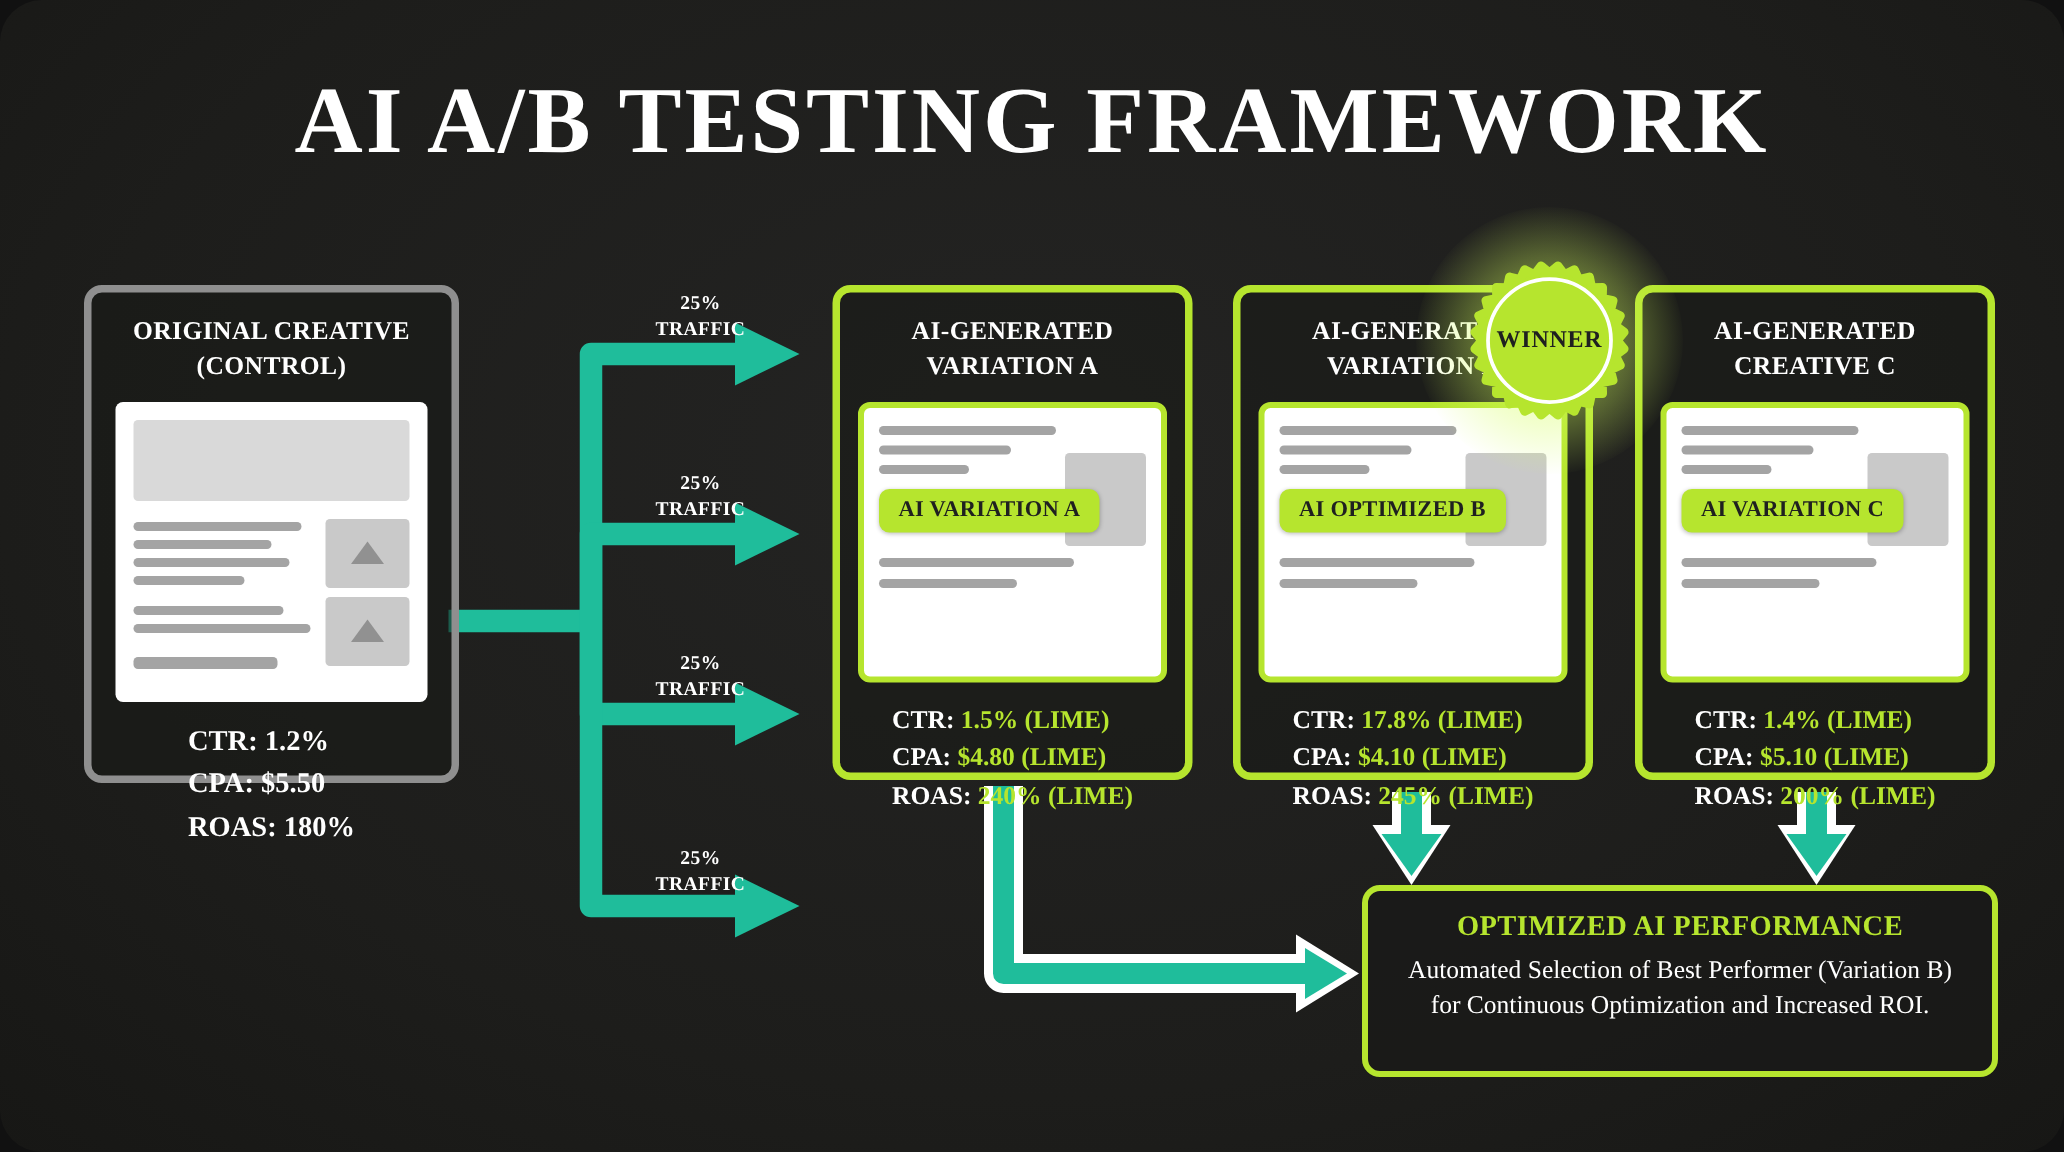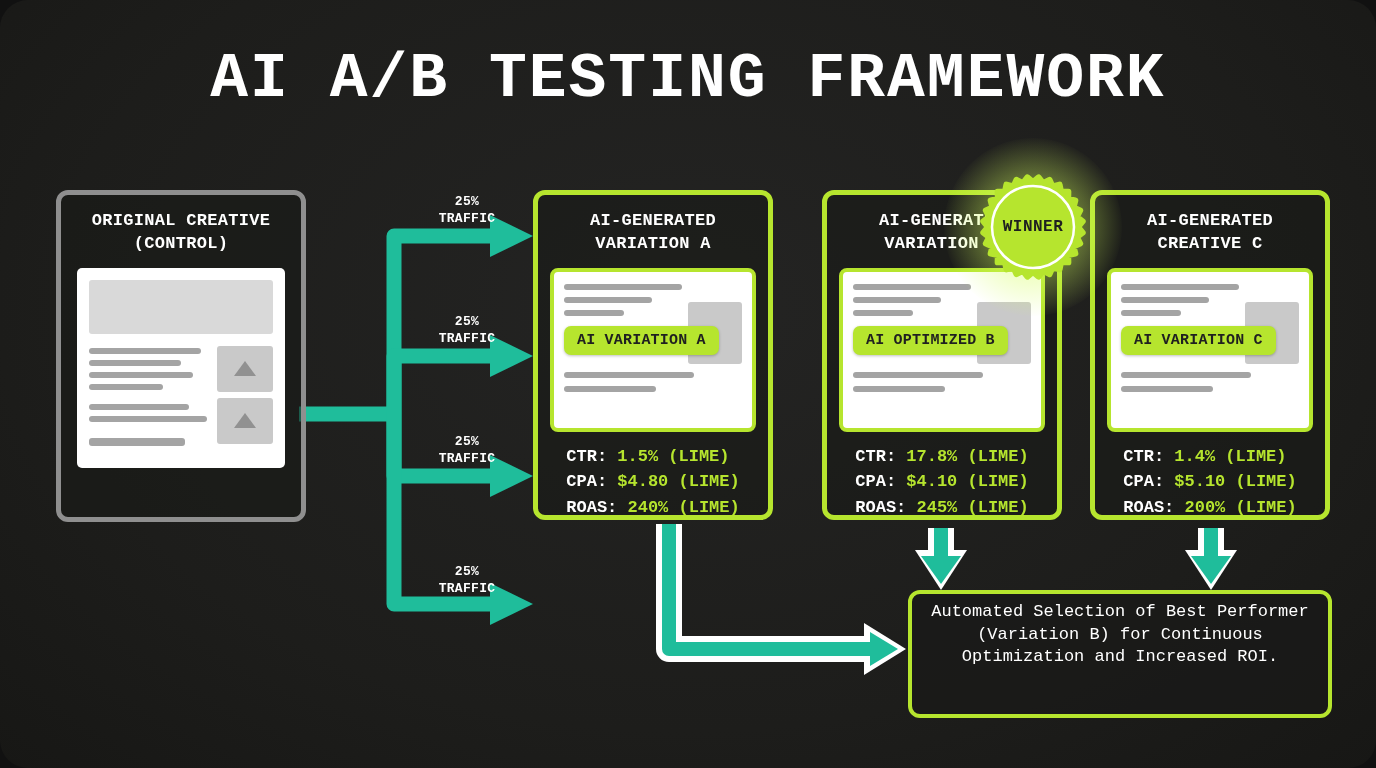--- a/index.html
+++ b/index.html
@@ -7,42 +7,42 @@
     --lime:#b6e52e;
     --teal:#1fbd9b;
     --gray-border:#8f8f8f;
     --dark:#1f2020;
   }
   *{margin:0;padding:0;box-sizing:border-box;}
   html,body{width:1376px;height:768px;overflow:hidden;background:#111;}
   #canvas{
     position:relative;width:1376px;height:768px;overflow:hidden;
     background:radial-gradient(ellipse at 50% 40%, #242423 0%, var(--bg) 65%, #171715 100%);
-    font-family:Liberation Mono, monospace;
+    font-family:Liberation Serif, serif;
     border-radius:28px;
   }
   .title{
     position:absolute;top:44px;left:0;width:100%;text-align:center;
     color:#fff;font-size:63px;font-weight:800;letter-spacing:2px;white-space:nowrap;
   }
   
   .card{position:absolute;border-radius:12px;background:rgba(25,26,24,.6);z-index:2;}
   .card.control{left:56px;top:190px;width:250px;height:332px;border:5px solid var(--gray-border);}
   .card.variation{top:190px;width:240px;height:330px;border:5px solid var(--lime);}
-  .variation.pos-a{left:533px}
+  .variation.pos-a{left:555px}
   .variation.pos-b{left:822px}
   .variation.pos-c{left:1090px}
   .card-title{
     color:#fff;font-weight:700;font-size:17px;line-height:1.35;text-align:center;
     margin:15px 14px 0;letter-spacing:.3px;
   }
   
   .thumb{background:#fff;border-radius:5px;margin:12px auto 0;position:relative;}
   .control-thumb{width:208px;height:200px;}
-  .var-thumb{width:206px;height:164px;border:4px solid var(--lime);border-radius:8px;}
+  .var-thumb{width:206px;height:187px;border:4px solid var(--lime);border-radius:8px;}
   .hero{position:absolute;left:12px;top:12px;width:184px;height:54px;background:#d9d9d9;border-radius:3px;}
   .bar{position:absolute;height:6px;border-radius:3px;background:#a4a4a4;}
   .imgbox{position:absolute;background:#c9c9c9;border-radius:3px;display:flex;align-items:center;justify-content:center;}
   .mountain{width:0;height:0;border-left:11px solid transparent;border-right:11px solid transparent;border-bottom:15px solid #919191;}
   .pill{
     position:absolute;left:10px;top:54px;z-index:2;background:var(--lime);color:var(--dark);
     font-weight:700;font-size:15px;letter-spacing:.2px;padding:6px 13px;border-radius:7px;white-space:nowrap;
     box-shadow:0 1px 3px rgba(0,0,0,.25);
   }
   
@@ -142,20 +142,25 @@
       <div class="imgbox" style="right:12px;top:78px;width:56px;height:46px">
         <span class="mountain"></span>
       </div>
       <div class="bar" style="left:12px;top:136px;width:100px"></div>
       <div class="bar" style="left:12px;top:148px;width:118px"></div>
       <div class="imgbox" style="right:12px;top:130px;width:56px;height:46px">
         <span class="mountain"></span>
       </div>
       <div class="bar" style="left:12px;top:170px;width:96px;height:8px"></div>
     </div>
+    <div class="stats control-stats">
+      <div class="row"><span class="lbl">CTR:</span> <span class="val">1.2%</span></div>
+      <div class="row"><span class="lbl">CPA:</span> <span class="val">$5.50</span></div>
+      <div class="row"><span class="lbl">ROAS:</span> <span class="val">180%</span></div>
+    </div>
   </div>
 
   <div class="card variation pos-a">
     <div class="card-title">AI-GENERATED VARIATION A</div>
     <div class="thumb var-thumb">
       <div class="bar" style="left:10px;top:12px;width:118px"></div>
       <div class="bar" style="left:10px;top:25px;width:88px"></div>
       <div class="bar" style="left:10px;top:38px;width:60px"></div>
       <div class="imgbox" style="right:10px;top:30px;width:54px;height:62px"></div>
       <div class="pill">AI VARIATION A</div>
@@ -208,16 +213,17 @@
   <div class="winner-glow"></div>
   <div class="winner-badge">
     <svg viewBox="0 0 112 112">
       <polygon id="seal-poly" class="seal" points="101.00,56.00 105.69,61.60 99.87,66.01 103.19,72.51 96.54,75.52 98.34,82.60 91.18,84.06 91.36,91.36 84.06,91.18 82.60,98.34 75.52,96.54 72.51,103.19 66.01,99.87 61.60,105.69 56.00,101.00 50.40,105.69 45.99,99.87 39.49,103.19 36.48,96.54 29.40,98.34 27.94,91.18 20.64,91.36 20.82,84.06 13.66,82.60 15.46,75.52 8.81,72.51 12.13,66.01 6.31,61.60 11.00,56.00 6.31,50.40 12.13,45.99 8.81,39.49 15.46,36.48 13.66,29.40 20.82,27.94 20.64,20.64 27.94,20.82 29.40,13.66 36.48,15.46 39.49,8.81 45.99,12.13 50.40,6.31 56.00,11.00 61.60,6.31 66.01,12.13 72.51,8.81 75.52,15.46 82.60,13.66 84.06,20.82 91.36,20.64 91.18,27.94 98.34,29.40 96.54,36.48 103.19,39.49 99.87,45.99 105.69,50.40"></polygon>
       <circle class="seal-ring" cx="56" cy="56" r="41"></circle>
     </svg>
     <div class="winner-text">WINNER</div>
   </div>
 
   <div class="result-box">
+    <div class="result-title">OPTIMIZED AI PERFORMANCE</div>
     <div class="result-body">Automated Selection of Best Performer (Variation B) for Continuous Optimization and Increased ROI.</div>
   </div>
 
 </div>
 
 </body></html>

